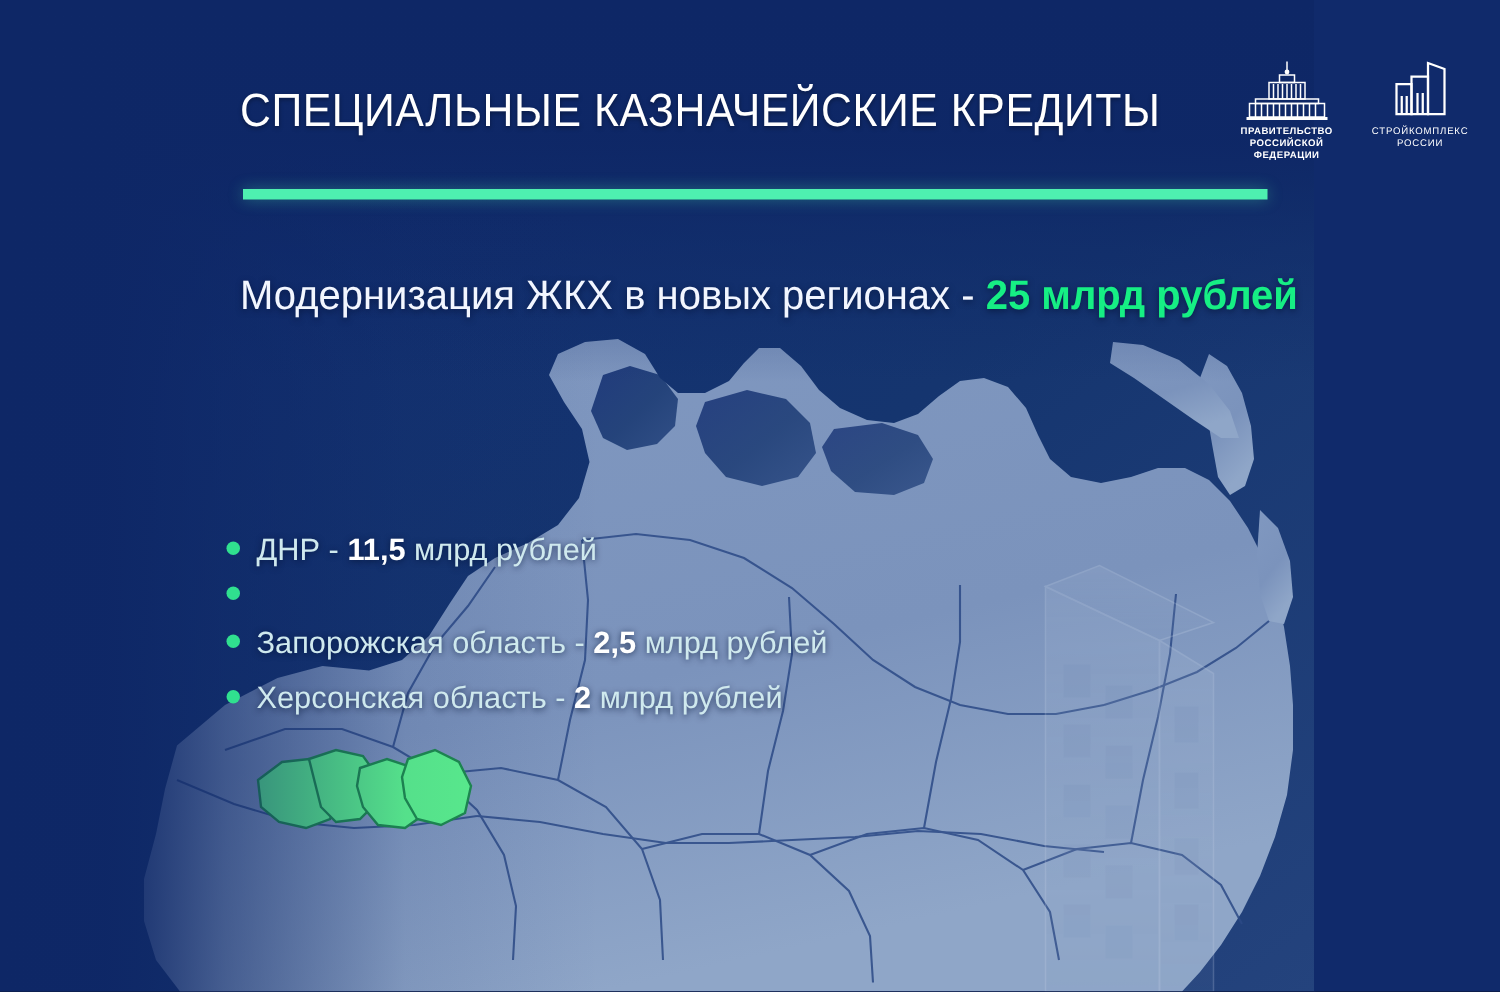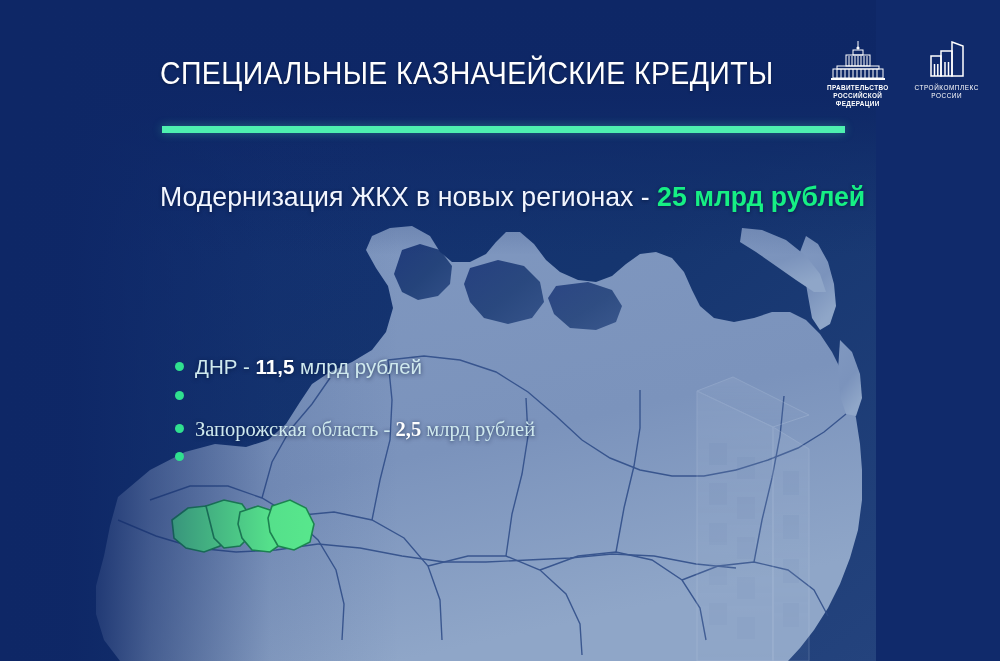--- a/index.html
+++ b/index.html
@@ -138,34 +138,34 @@
     text-shadow: 0 1px 4px rgba(4,17,50,0.65);
   }
   .subtitle .amount {
     color: #16ef84;
     font-weight: bold;
   }
 
   
   .bullets {
     position: absolute;
-    left: 175px;
+    left: 151px;
     top: 356px;
     list-style: none;
     margin: 0;
     padding: 0;
   }
   .bullet {
     display: flex;
     align-items: baseline;
     gap: 11px;
     margin-bottom: 15px;
     white-space: nowrap;
   }
-  .bullet:nth-child(3) { margin-top: 5px; font-family: Liberation Serif, serif; }
+  .bullet:nth-child(3) { margin-top: 5px; }
   .dot {
     flex: 0 0 auto;
     width: 9px;
     height: 9px;
     border-radius: 50%;
     background: #30e08f;
     transform: translateY(-3px);
   }
   .bullet-text {
     font-size: 20.5px;
@@ -373,16 +373,17 @@
     </li>
     <li class="bullet">
       <span class="dot"></span>
     </li>
     <li class="bullet">
       <span class="dot"></span>
       <span class="bullet-text"><span>Запорожская область - </span><span class="val">2,5</span><span> млрд рублей</span></span>
     </li>
     <li class="bullet">
       <span class="dot"></span>
+      <span class="bullet-text"><span>Херсонская область - </span><span class="val">2</span><span> млрд рублей</span></span>
     </li>
   </ul>
 
 </div>
 
 </body></html>

